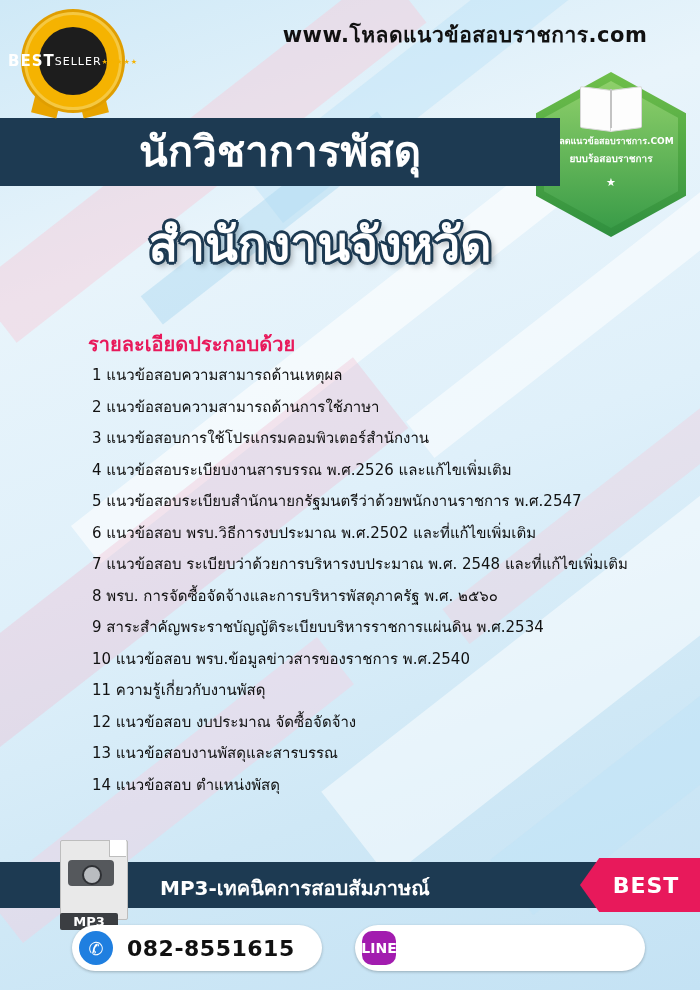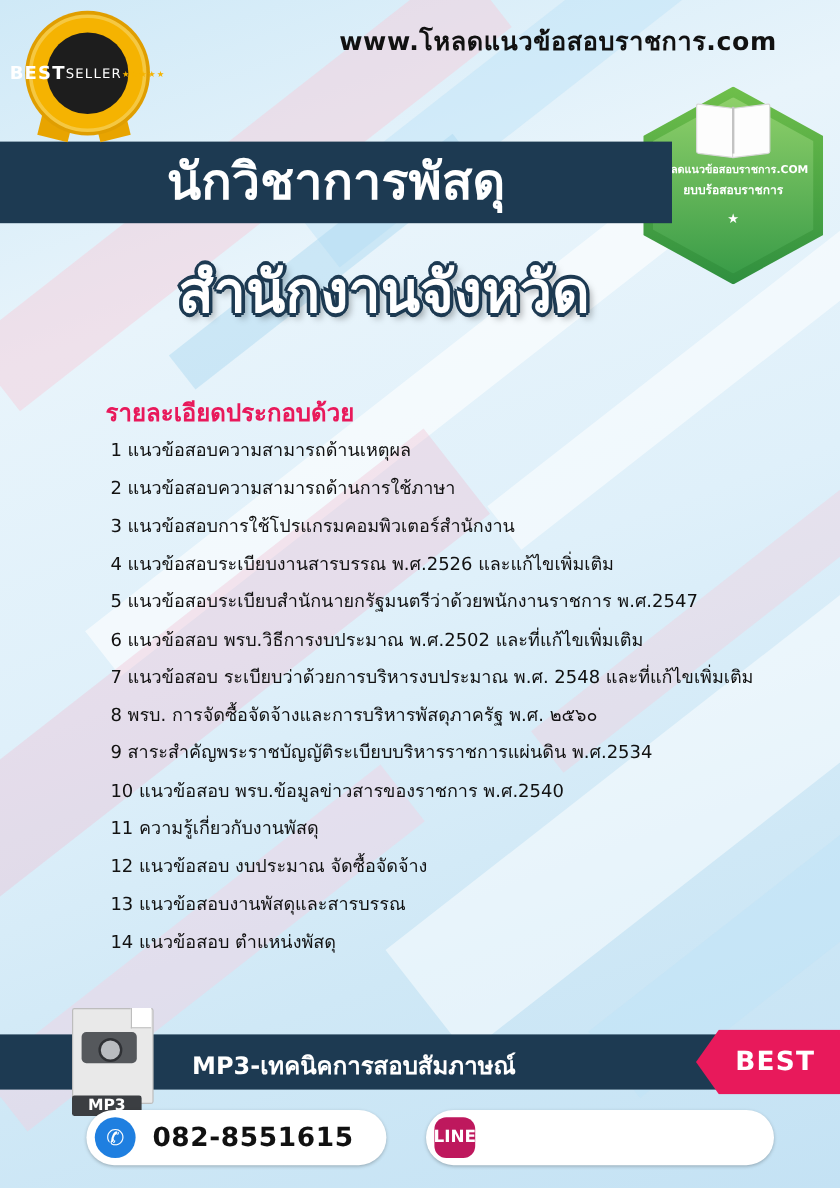--- a/index.html
+++ b/index.html
@@ -331,21 +331,21 @@
     background: #ffffff;
     border-radius: 23px;
     display: flex;
     align-items: center;
     box-shadow: 0 1px 3px rgba(0,0,0,.25);
   }
   .line-circle {
     width: 34px; height: 34px;
     margin-left: 7px;
     border-radius: 10px;
-    background: #be185d;
+    background: #a21caf;
     color: #ffffff;
     display: flex;
     align-items: center;
     justify-content: center;
     font-size: 14px;
     font-weight: bold;
   }
   .line-id {
     font-size: 22px;
     color: #111111;

